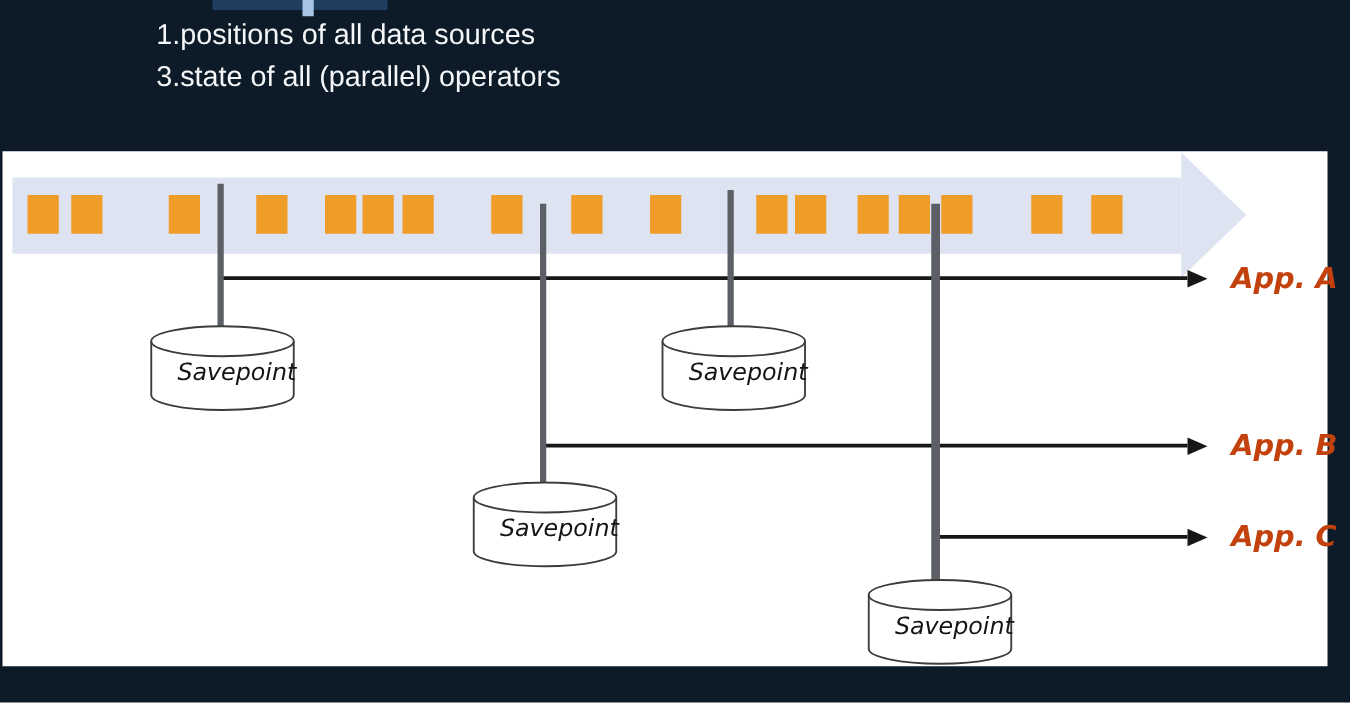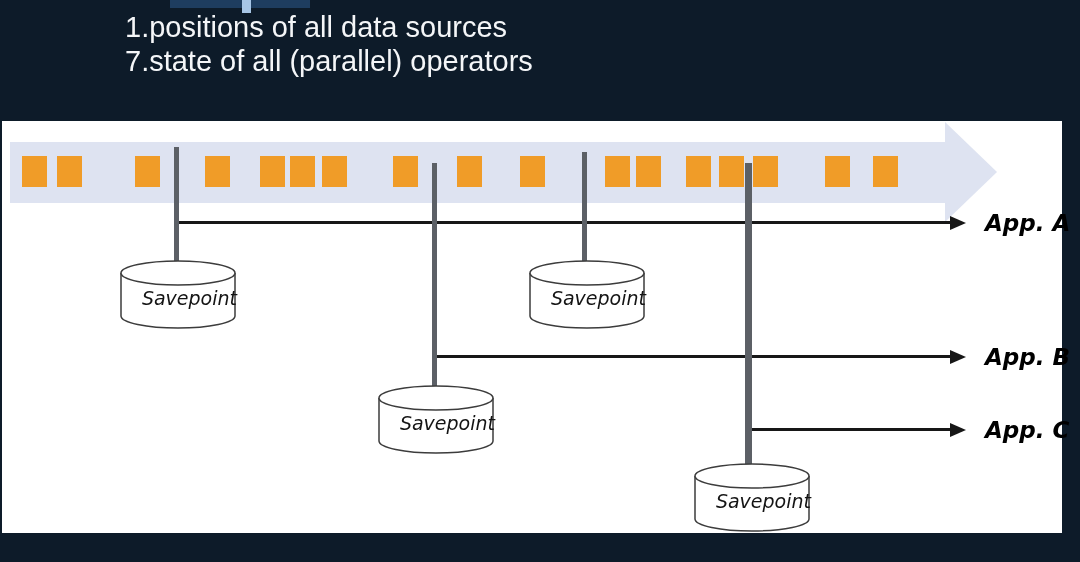--- a/index.html
+++ b/index.html
@@ -7,21 +7,21 @@
     width:1080px;height:562px;position:relative;overflow:hidden;
     background:var(--navy,#0d1b29);
     font-family:"Liberation Sans",sans-serif;
   }
   
   .title-rect{position:absolute;left:170px;top:0;width:140px;height:8px;background:var(--title-rect,#1e3d5f);}
   .title-stroke{position:absolute;left:242px;top:0;width:9px;height:13px;background:var(--title-stroke,#a7c6e6);}
 
   .header{
     position:absolute;left:125px;top:10px;color:#f4f6f8;
-    font-size:29px;line-height:34px;letter-spacing:0px;
+    font-size:23px;line-height:34px;letter-spacing:0px;
   }
   .header div{white-space:nowrap;}
 
   .panel{
     position:absolute;left:2px;top:121px;width:1060px;height:412px;
     background:#ffffff;
   }
 
   
   .stream-band{position:absolute;left:8px;top:21px;width:935px;height:61px;background:var(--band,#dee3f1);}
@@ -35,42 +35,42 @@
 
   .vline{position:absolute;background:var(--grayline,#5c6066);z-index:6;}
 
   .appline{position:absolute;height:3px;background:var(--blackline,#171717);z-index:5;}
   .ahead{
     position:absolute;width:0;height:0;z-index:5;
     border-left:16px solid var(--blackline,#171717);
     border-top:7px solid transparent;border-bottom:7px solid transparent;
   }
   .applabel{
-    position:absolute;left:983px;color:#000000;z-index:5;
+    position:absolute;left:983px;color:#c2410c;z-index:5;
     font-family:"DejaVu Sans",sans-serif;font-style:italic;font-weight:600;
     font-size:23px;line-height:28px;white-space:nowrap;
   }
 
   .cyl{position:absolute;width:118px;height:70px;z-index:7;}
   .cyl svg{position:absolute;left:0;top:0;}
   .cyl-label{
     position:absolute;left:0;top:27px;width:100%;text-align:right;
     font-family:"DejaVu Sans",sans-serif;font-style:italic;font-weight:500;
     font-size:19px;color:#141414;
   }
 </style>
 </head>
 <body style="--navy: #0d1b29; --band: #dee3f1; --orange: #f09c28; --grayline: #5c6066; --blackline: #171717; --title-rect: #1e3d5f; --title-stroke: #a7c6e6;">
 
 <div class="title-rect"></div>
 <div class="title-stroke"></div>
 
 <div class="header">
   <div>1.positions of all data sources</div>
-  <div>7.state of all (parallel) operators</div>
+  <div>3.state of all (parallel) operators</div>
 </div>
 
 <div class="panel">
   <div class="stream-band"></div>
   <div class="stream-head"></div>
   <div>
       <div class="sq" style="left: 20px;"></div>
       <div class="sq" style="left: 55px;"></div>
       <div class="sq" style="left: 133px;"></div>
       <div class="sq" style="left: 203px;"></div>

